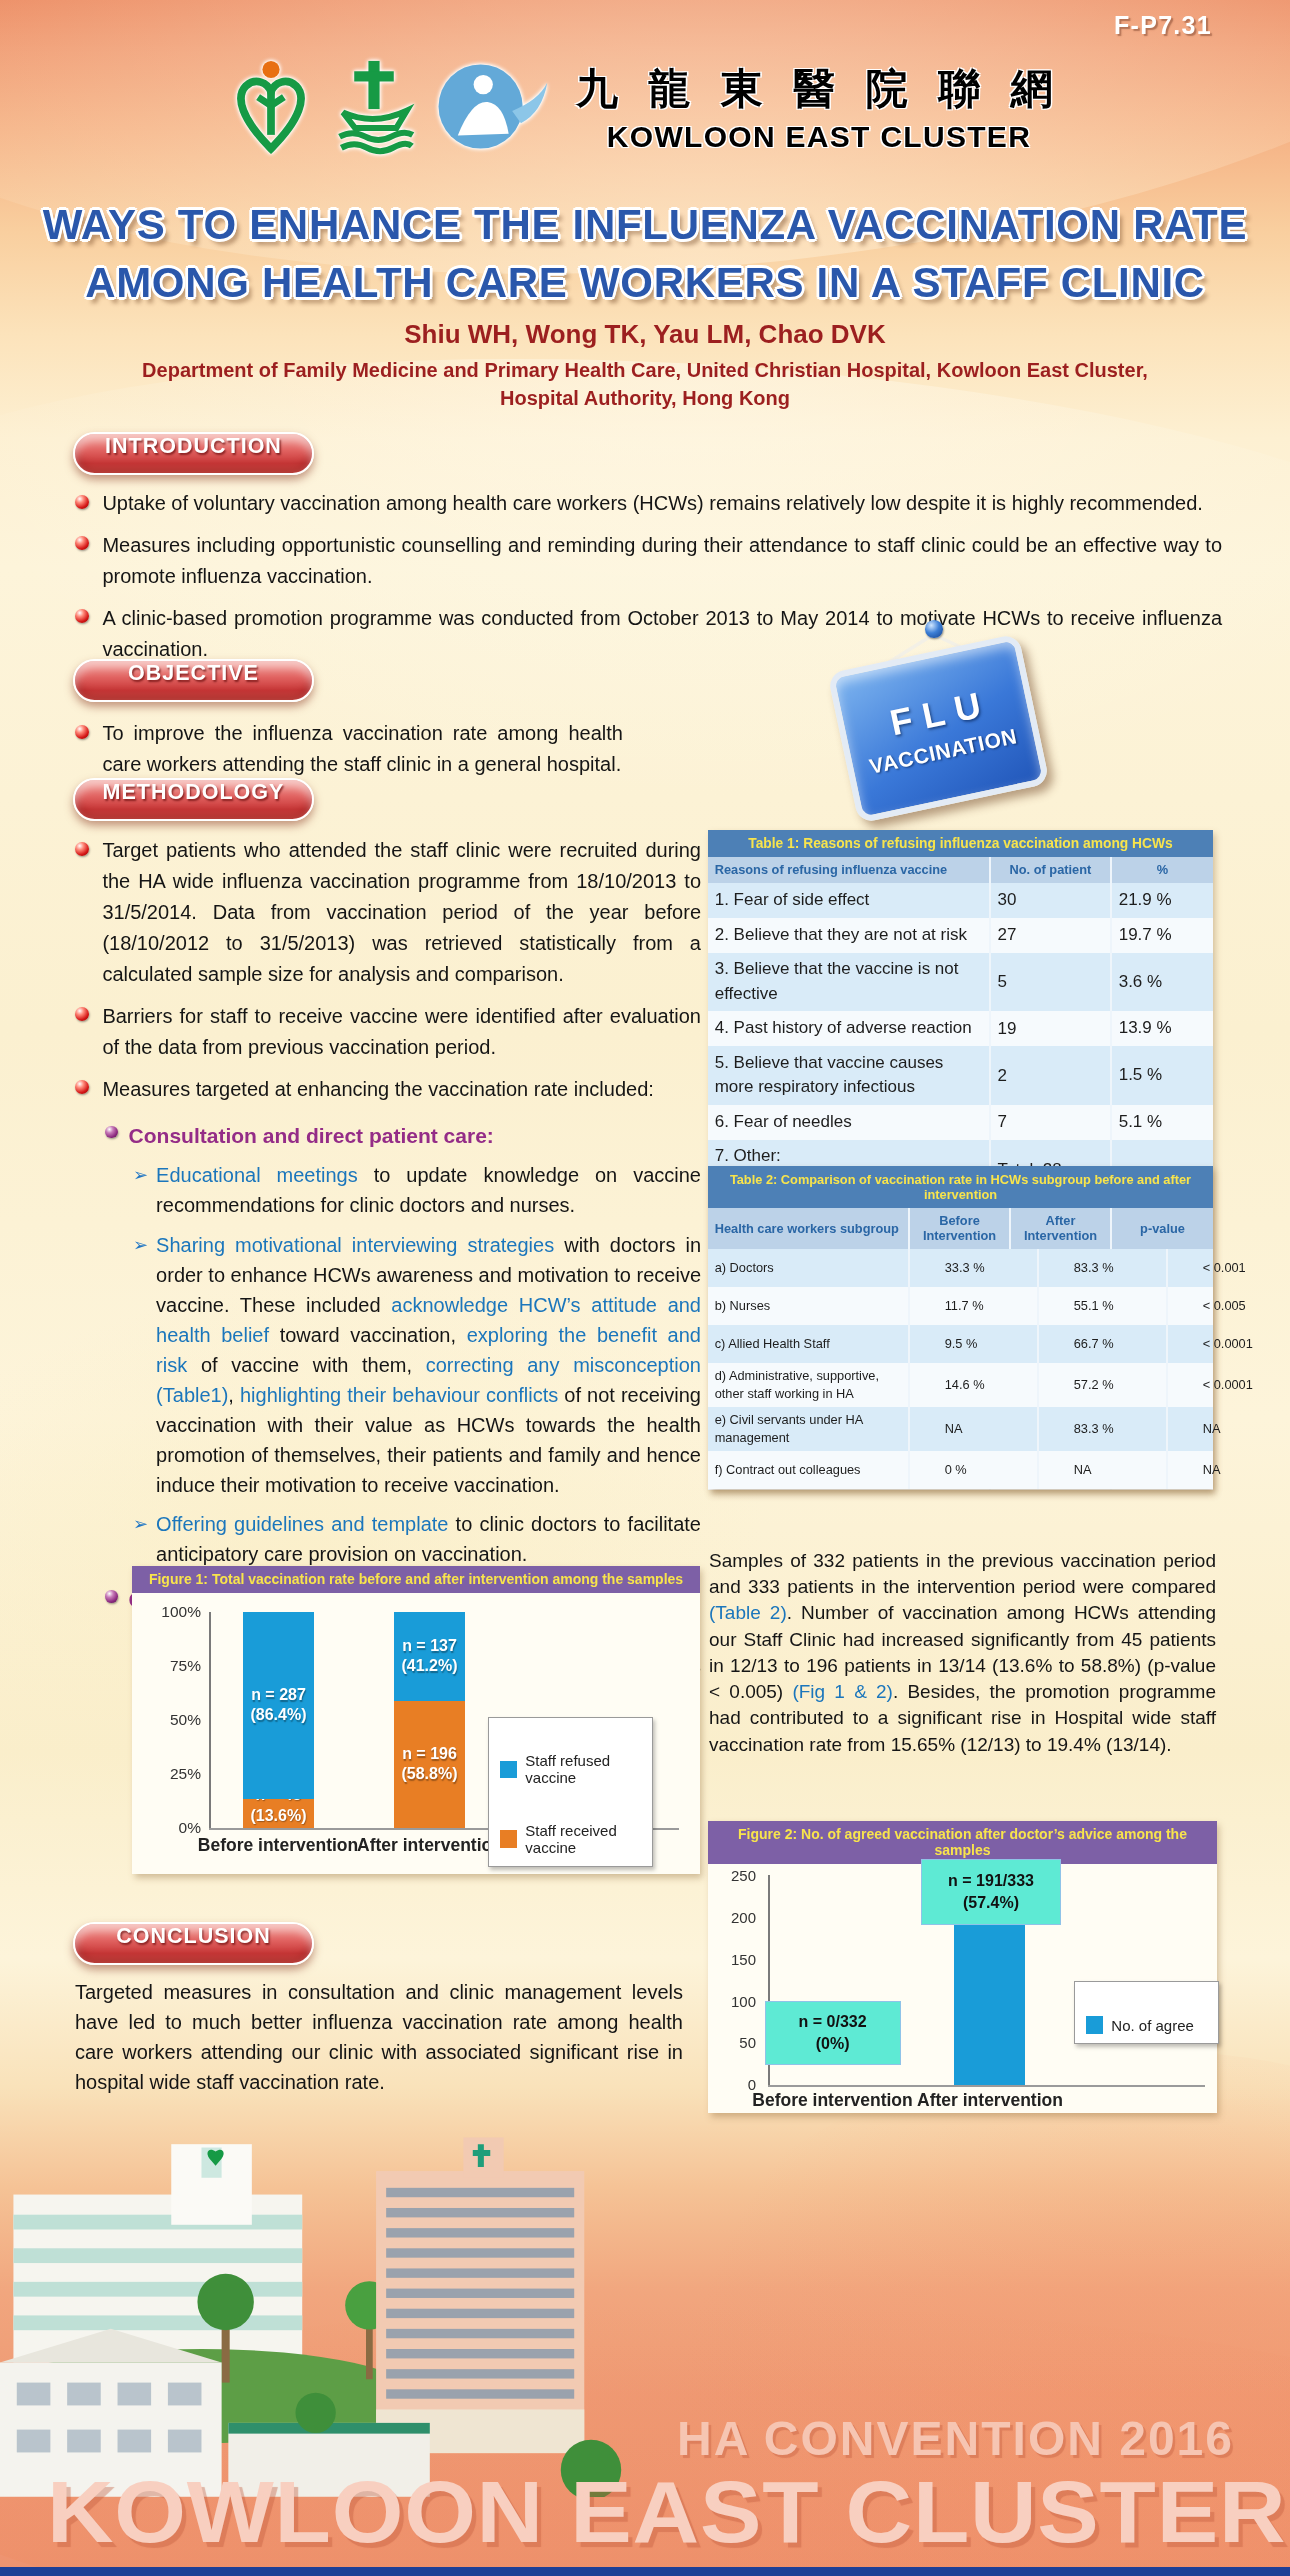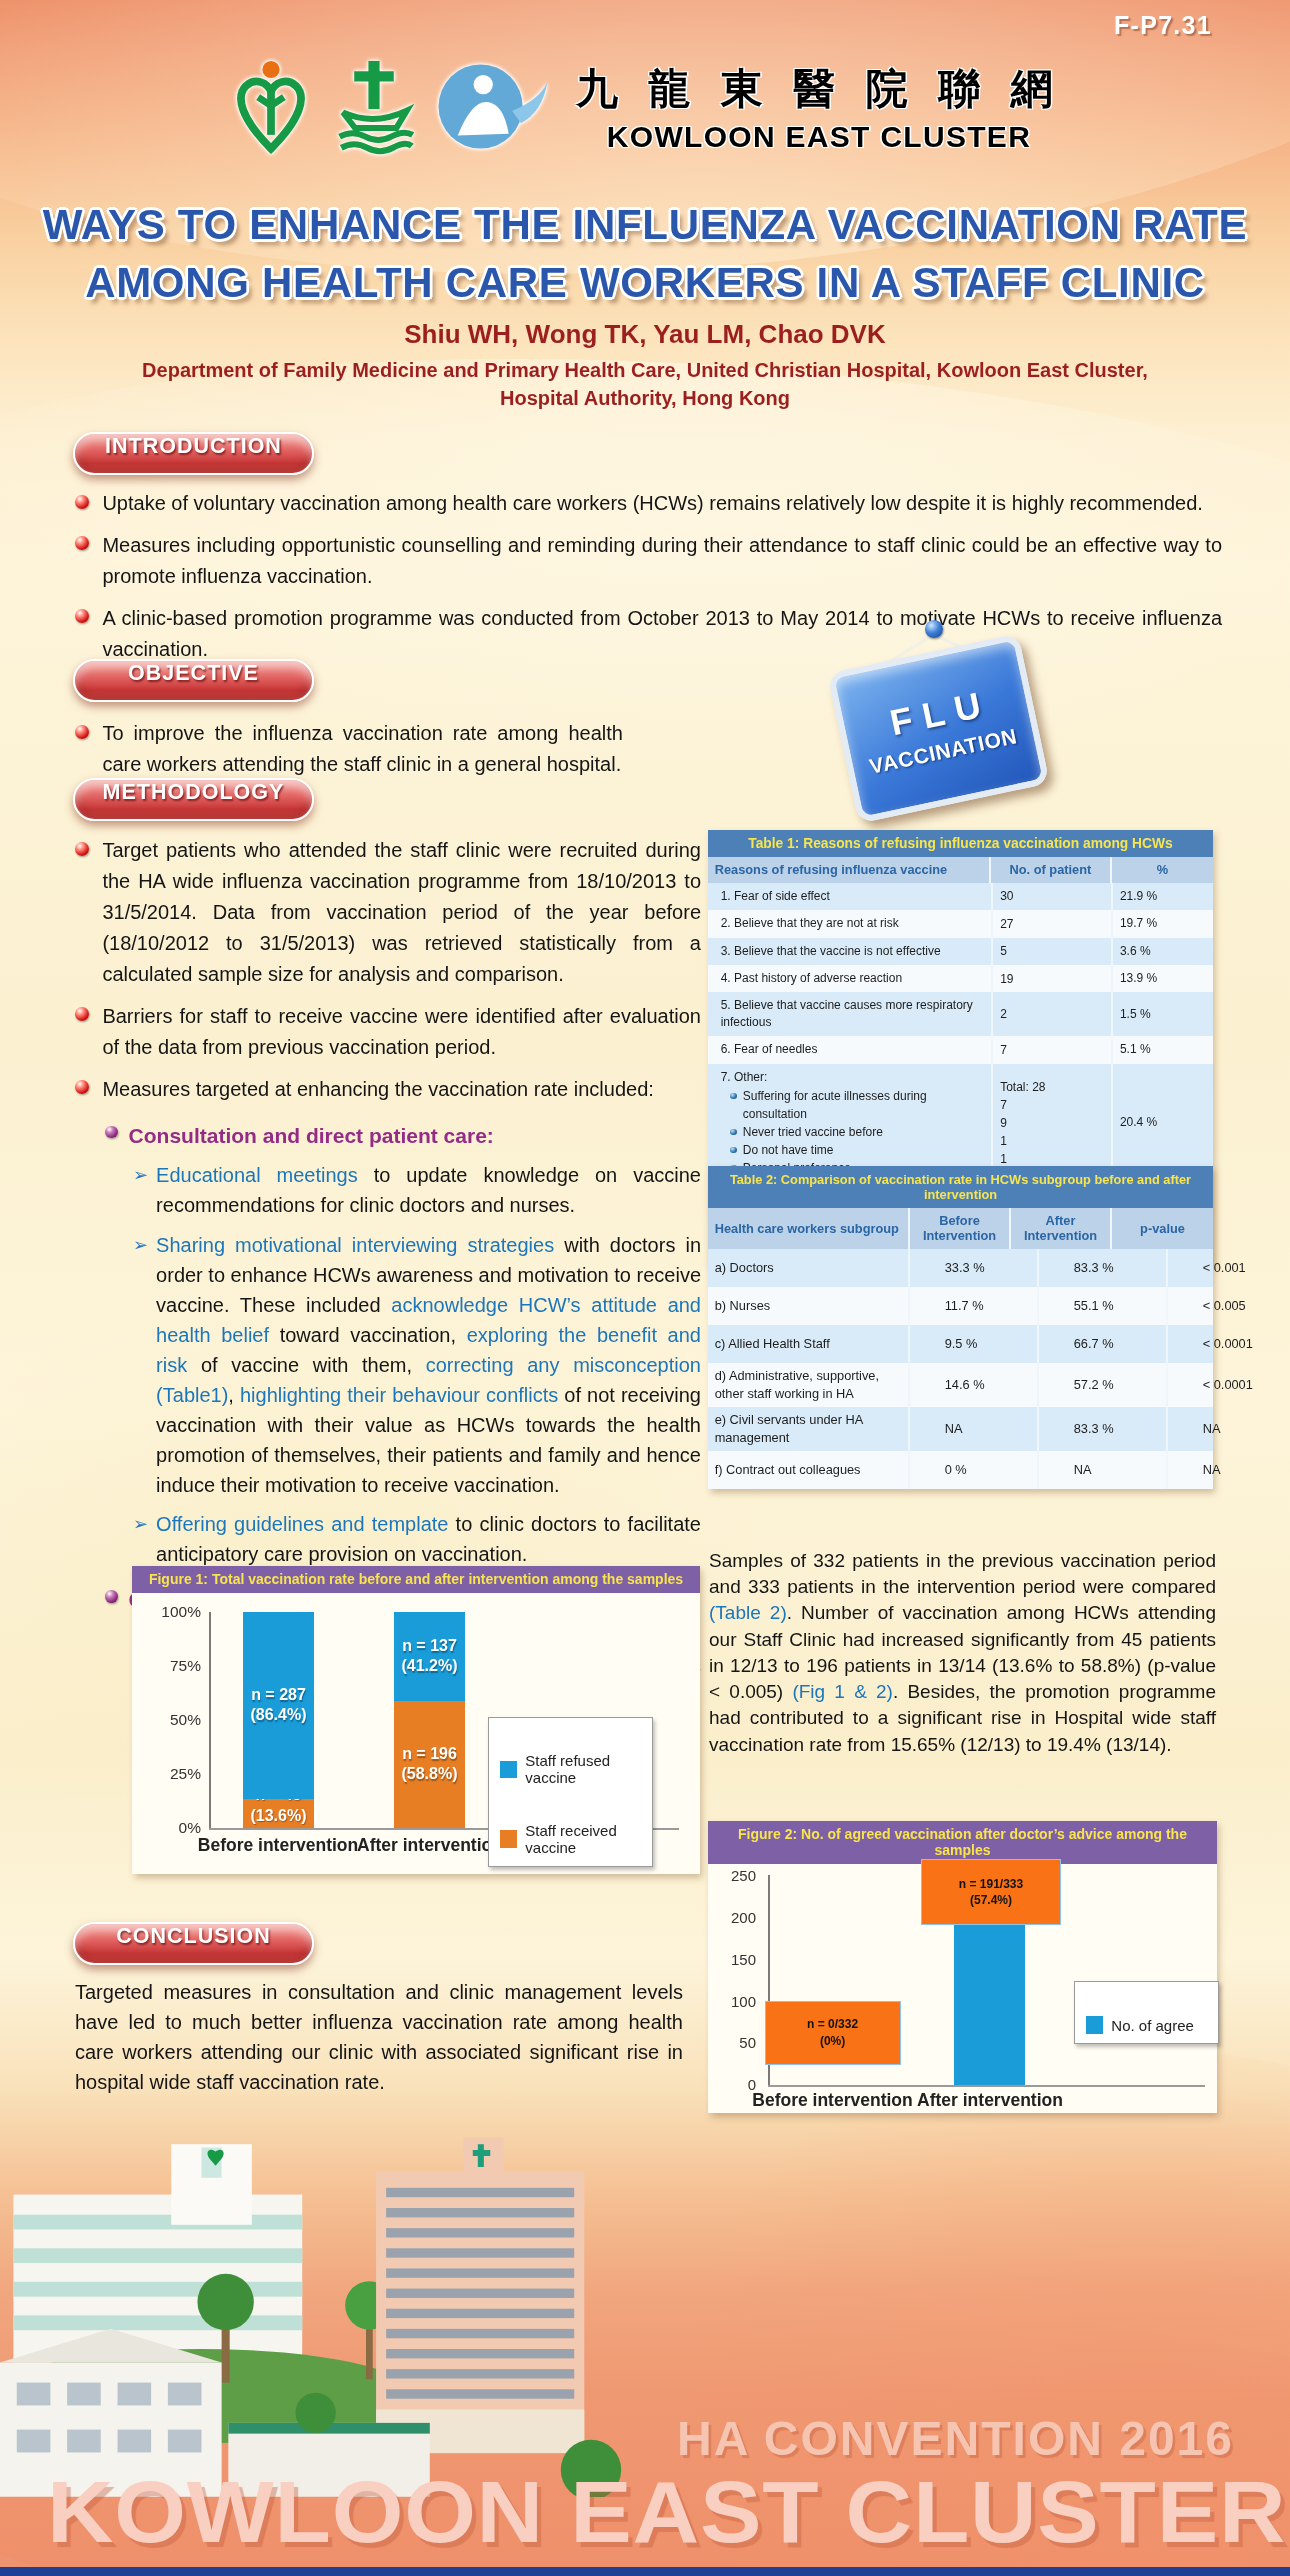--- a/index.html
+++ b/index.html
@@ -80,21 +80,21 @@
   .tbl-colhead{display:grid;background:#bcd2e8;color:#2a66a5;font-weight:bold;}
   .tbl-colhead>div{padding:5.4px 6.7px;border-right:2px solid #eef5fb;white-space:pre-line;display:flex;align-items:center;justify-content:center;text-align:center;}
   .tbl-colhead>div:first-child{justify-content:flex-start;text-align:left;}
   .tbl-colhead>div:last-child{border-right:none;}
   .trow{display:grid;}
   .trow>div{padding:4.7px 6.7px;border-right:2px solid #eef5fb;display:flex;flex-direction:column;justify-content:center;}
   .trow>div:last-child{border-right:none;}
   .trow .cc{align-items:flex-start;text-align:center;}
   .bg-a{background:#d9ebf8;} .bg-b{background:#f6fafd;}
   .t1 .tbl-colhead{grid-template-columns:56% 24% 20%;font-size:12.8px;}
-  .t1 .trow{grid-template-columns:56% 24% 20%;font-size:12px;color:#1d1d1d;line-height:1.45;padding-left:6px;}
+  .t1 .trow{grid-template-columns:56% 24% 20%;font-size:17px;color:#1d1d1d;line-height:1.45;}
   .t2 .tbl-colhead{grid-template-columns:40% 20% 20% 20%;font-size:12.8px;}
   .t2 .trow{grid-template-columns:40% 20% 20% 20%;font-size:12.8px;color:#1d1d1d;min-height:38px;white-space:pre-line;line-height:1.35;gap:28px;}
   .subul{margin:1.3px 0 0 9.4px;padding:0;list-style:none;}
   .subul li{display:flex;gap:6px;line-height:1.5;}
   .minidot{flex:none;width:6.7px;height:6.7px;border-radius:50%;margin-top:5.4px;
     background:radial-gradient(circle at 35% 30%,#bfe0f5,#2d77b5 55%,#134a7e);}
   .numstack{text-align:center;line-height:1.5;}
 
   
   .figure{position:absolute;background:#fffdf4;box-shadow:2.7px 4px 6.7px rgba(130,90,40,.35);}
@@ -107,22 +107,22 @@
   .cat-label{position:absolute;font-size:17.5px;font-weight:bold;color:#222;text-align:center;}
   .vbar{position:absolute;display:flex;flex-direction:column-reverse;}
   .seg{position:relative;width:100%;}
   .seg-label{position:absolute;left:50%;transform:translateX(-50%);width:114px;text-align:center;
     color:#fff;font-weight:bold;font-size:16px;line-height:1.3;white-space:pre-line;
     text-shadow:0.7px 1.3px 1.3px rgba(0,0,0,.35);}
   .legend-box{position:absolute;background:#fff;border:1.3px solid #9a9a9a;box-shadow:2px 2.7px 4px rgba(0,0,0,.25);
     padding:9.4px 10.8px;display:flex;flex-direction:column;gap:10.8px;}
   .legend-entry{display:flex;align-items:center;gap:8px;font-size:15px;color:#222;margin-top:25px;}
   .legend-swatch{width:17.5px;height:17.5px;flex:none;}
-  .callout{position:absolute;background:#f97316;border:1.3px solid #8fc3e8;display:flex;align-items:center;justify-content:center;
-    font-size:12px;font-weight:bold;color:#111;text-align:center;white-space:pre-line;line-height:1.4;}
+  .callout{position:absolute;background:#5eead4;border:1.3px solid #8fc3e8;display:flex;align-items:center;justify-content:center;
+    font-size:16px;font-weight:bold;color:#111;text-align:center;white-space:pre-line;line-height:1.4;}
 
   .results-par{position:absolute;font-size:19px;line-height:1.38;text-align:justify;color:#151515;}
   .conclusion-text{position:absolute;font-size:20px;line-height:1.5;text-align:justify;color:#151515;}
 
   .montage{position:absolute;left:0;top:2107px;}
   .footer-event{position:absolute;top:2411px;right:56px;font-size:48px;font-weight:bold;color:#f6c5b2;
     letter-spacing:2px;text-shadow:2.7px 3.4px 0.7px rgba(196,92,62,.4);}
   .footer-cluster{position:absolute;top:2462px;left:47px;font-size:87px;font-weight:bold;color:#f8cfc0;
     letter-spacing:0.7px;transform:scaleX(1.06);transform-origin:left;white-space:nowrap;
     text-shadow:4px 4.7px 0.7px rgba(196,92,62,.4);}

